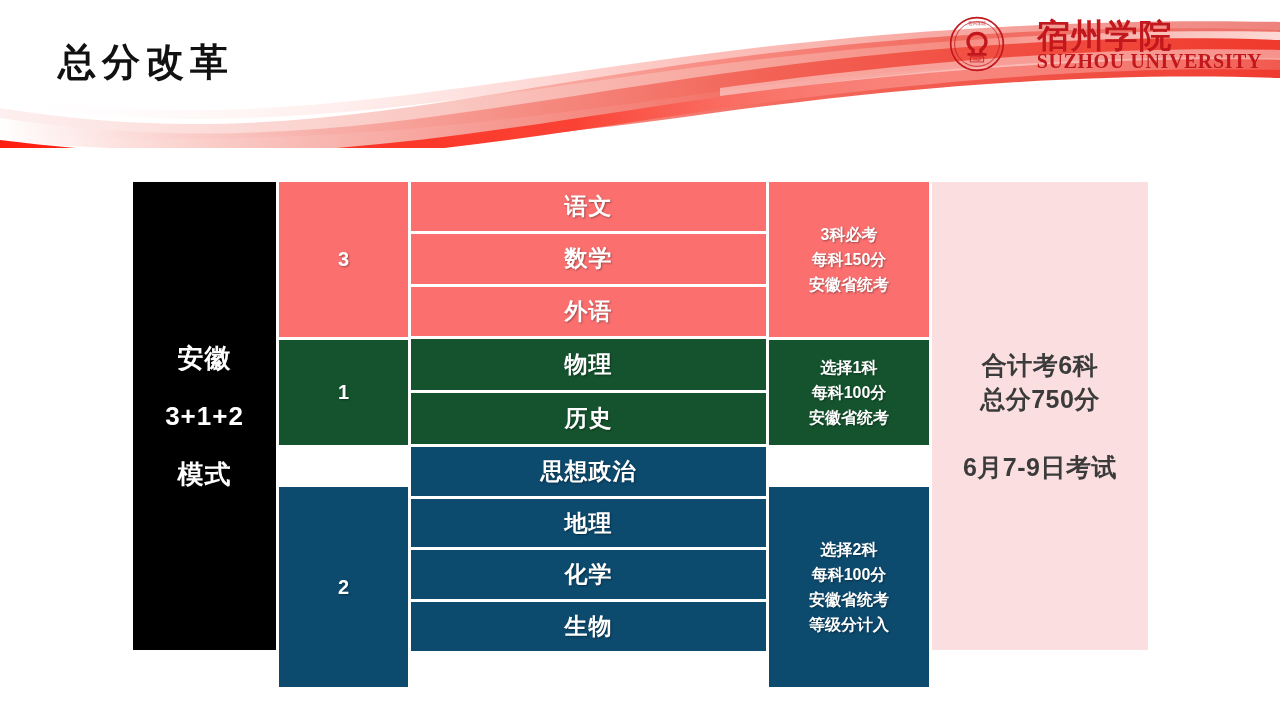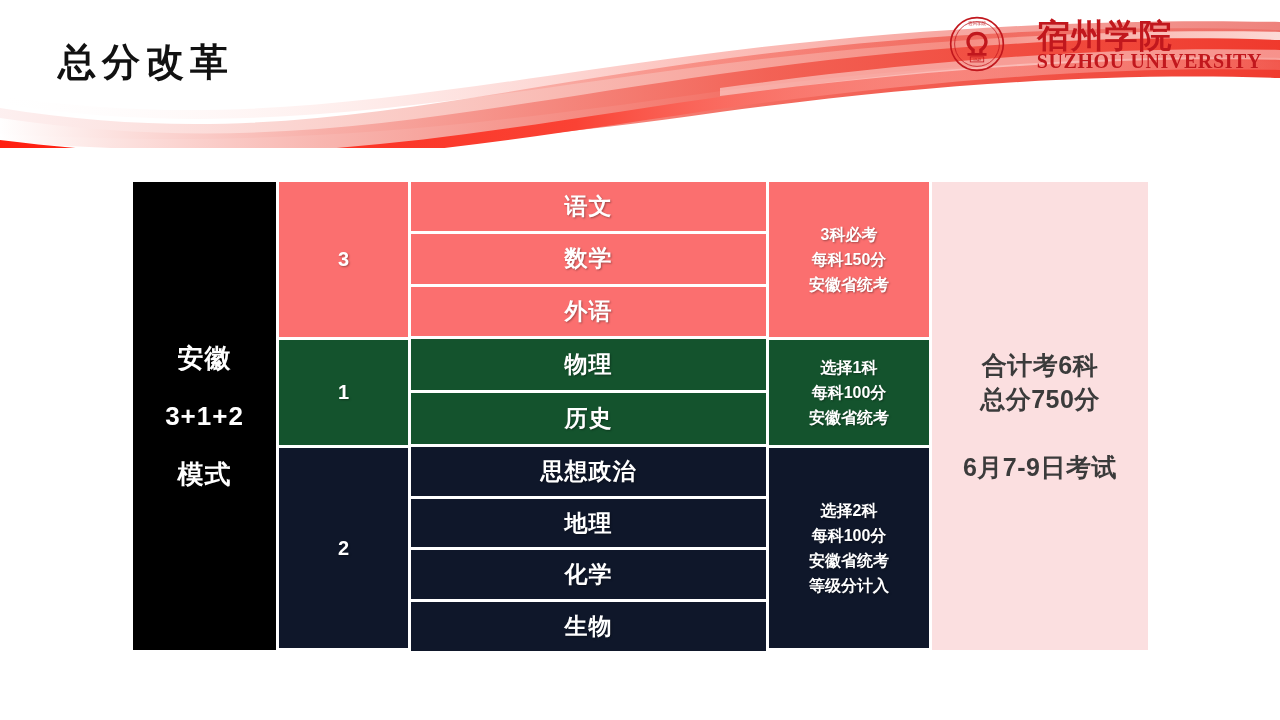--- a/index.html
+++ b/index.html
@@ -193,25 +193,25 @@
     font-weight: bold;
     color: #3B3B3B;
     line-height: 34px;
     letter-spacing: 0.5px;
     white-space: nowrap;
   }
 
   
   .theme-a { background: #FB6F6F; }
   .theme-b { background: #14532d; }
-  .theme-c { background: #0f172a; }
+  .theme-c { background: #0c4a6e; }
 
   .h3 { flex: 0 0 155px; }
   .h1 { flex: 0 0 105px; }
-  .h2 { flex: 0 0 200px; }
+  .h2 { flex: 0 0 200px; margin-top: 39px; }
 </style>
 </head>
 <body>
 
 <div class="slide">
 
   <div class="header">
     <svg class="header-swoosh" viewBox="0 0 1280 148" preserveAspectRatio="none">
       <defs>
         <linearGradient id="gA" x1="0" y1="0" x2="1" y2="0">

